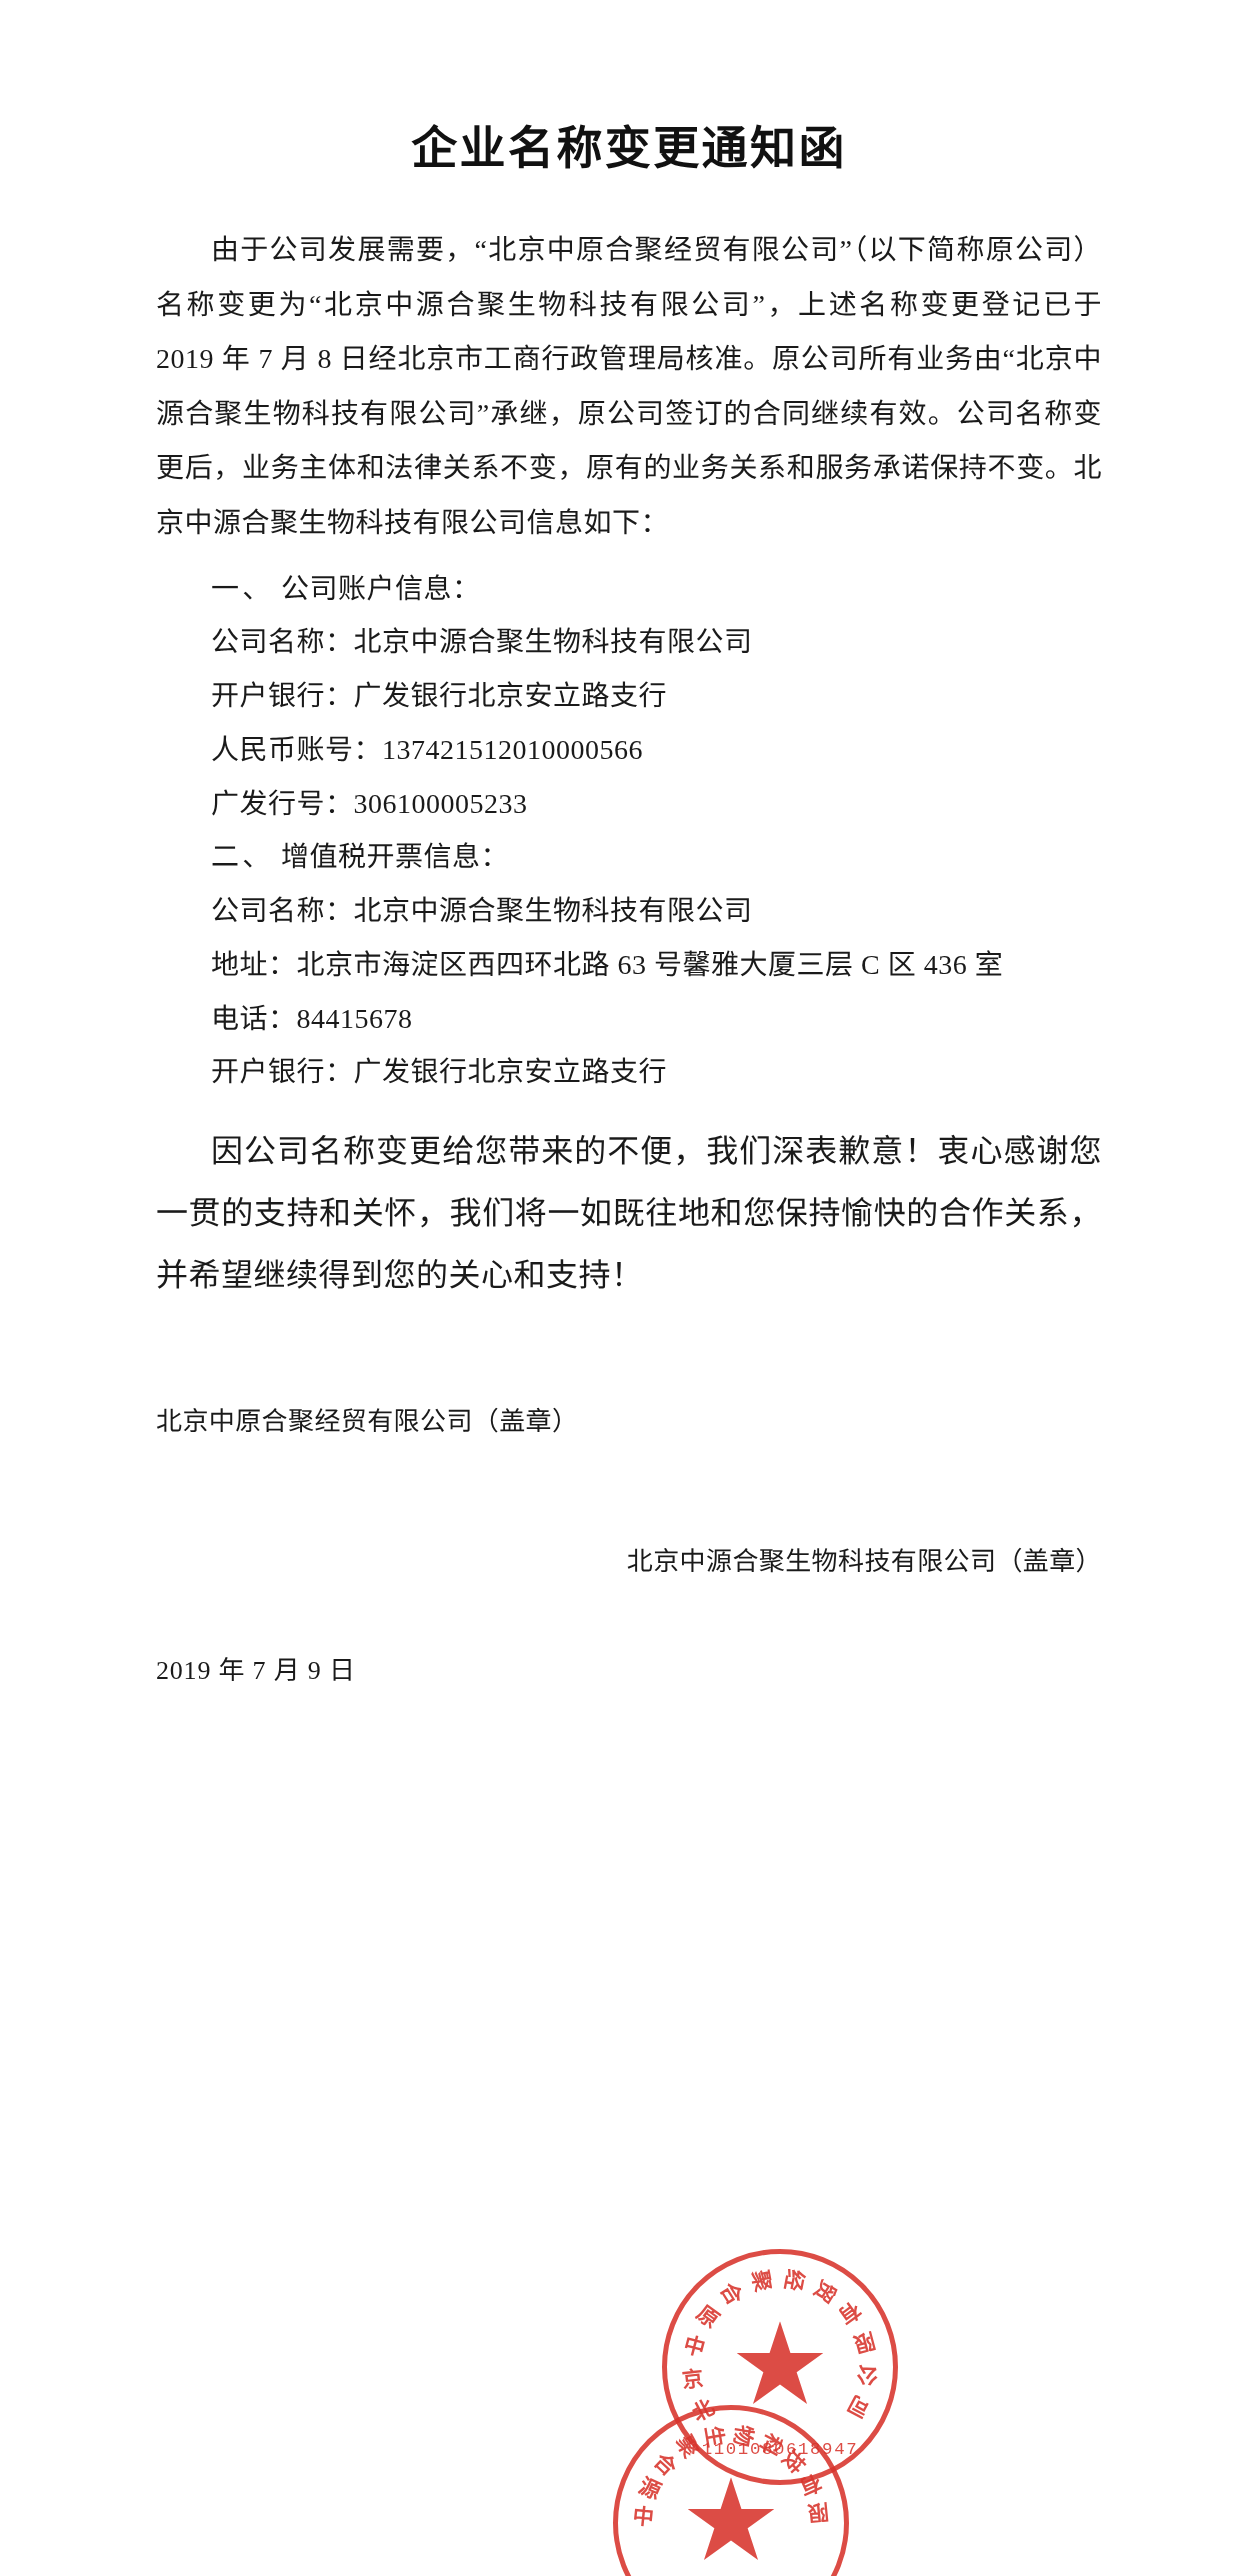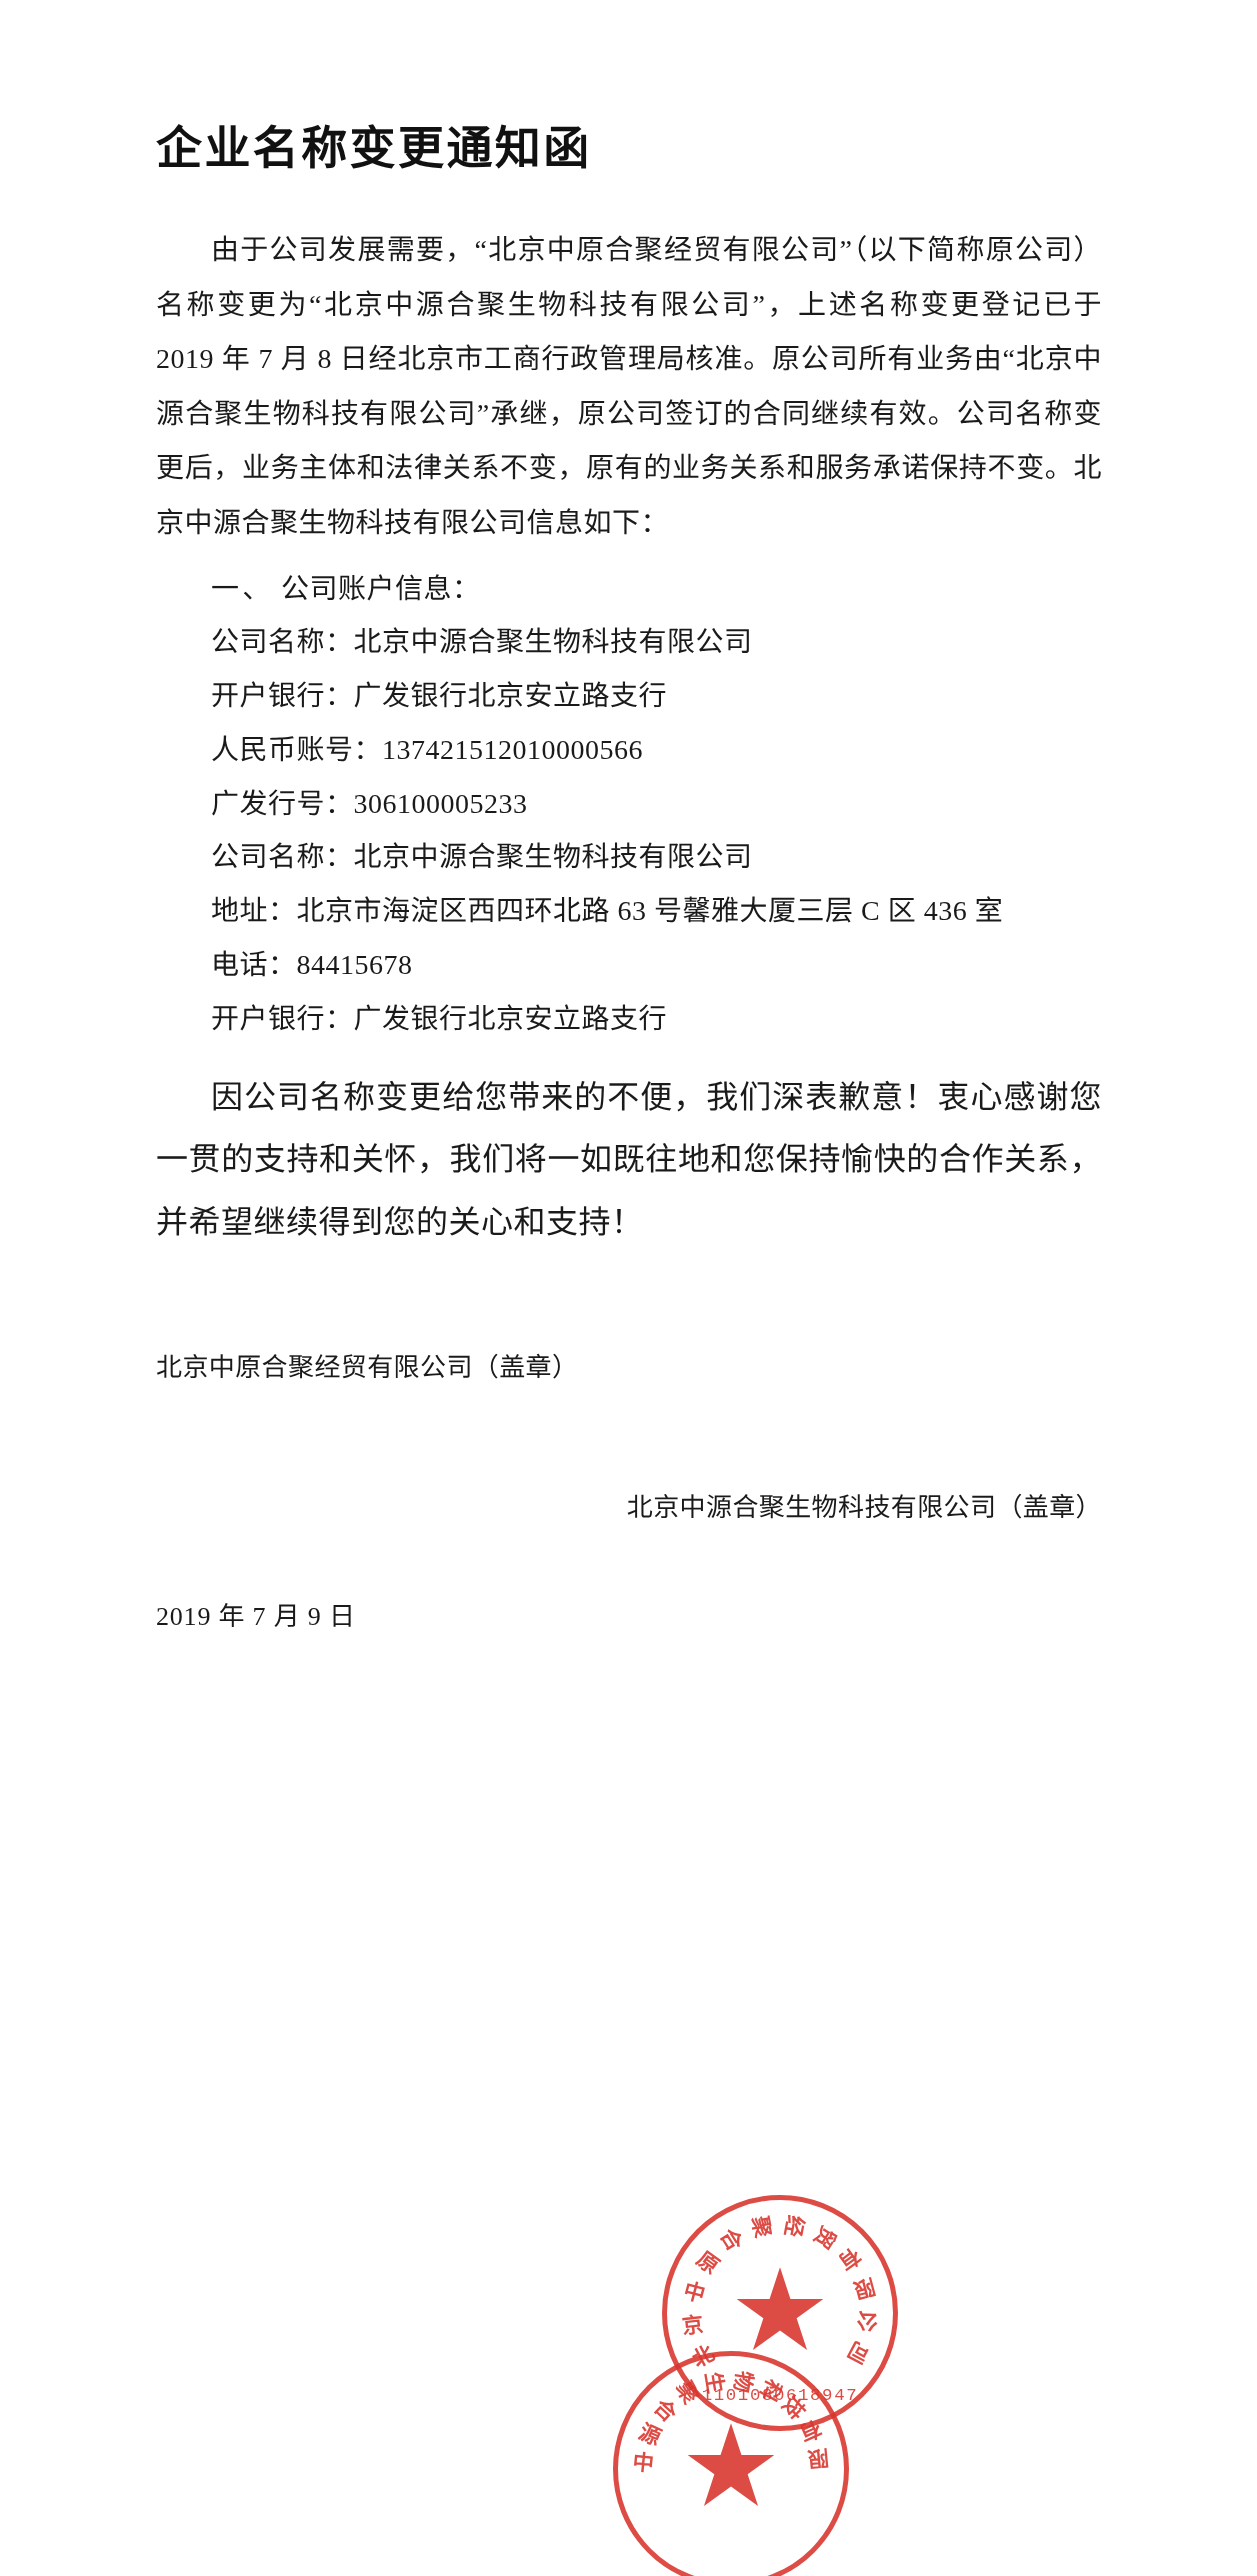--- a/index.html
+++ b/index.html
@@ -16,21 +16,21 @@
     overflow-x: hidden;
   }
   .page {
     position: relative;
     width: 1258px;
     min-height: 2576px;
     box-sizing: border-box;
     padding: 0 156px;
   }
   .doc-title {
-    text-align: left;
+    text-align: center;
     font-size: 46px;
     font-weight: 700;
     letter-spacing: 2.4px;
     margin: 0;
     padding-top: 111px;
     padding-bottom: 46px;
     color: #111;
     font-family: "Liberation Sans", "DejaVu Sans", sans-serif;
   }
   .body-block {
@@ -172,20 +172,24 @@
   <div class="info-line">
     <span>开户银行：</span><span>广发银行北京安立路支行</span>
   </div>
   <div class="info-line">
     <span>人民币账号：</span><span>137421512010000566</span>
   </div>
   <div class="info-line">
     <span>广发行号：</span><span>306100005233</span>
   </div>
 
+  <div class="section-head">
+    <span class="num">二、</span>
+    <span>增值税开票信息：</span>
+  </div>
   <div class="info-line">
     <span>公司名称：</span><span>北京中源合聚生物科技有限公司</span>
   </div>
   <div class="info-line">
     <span>地址：</span><span>北京市海淀区西四环北路 63 号馨雅大厦三层 C 区 436 室</span>
   </div>
   <div class="info-line">
     <span>电话：</span><span>84415678</span>
   </div>
   <div class="info-line">

